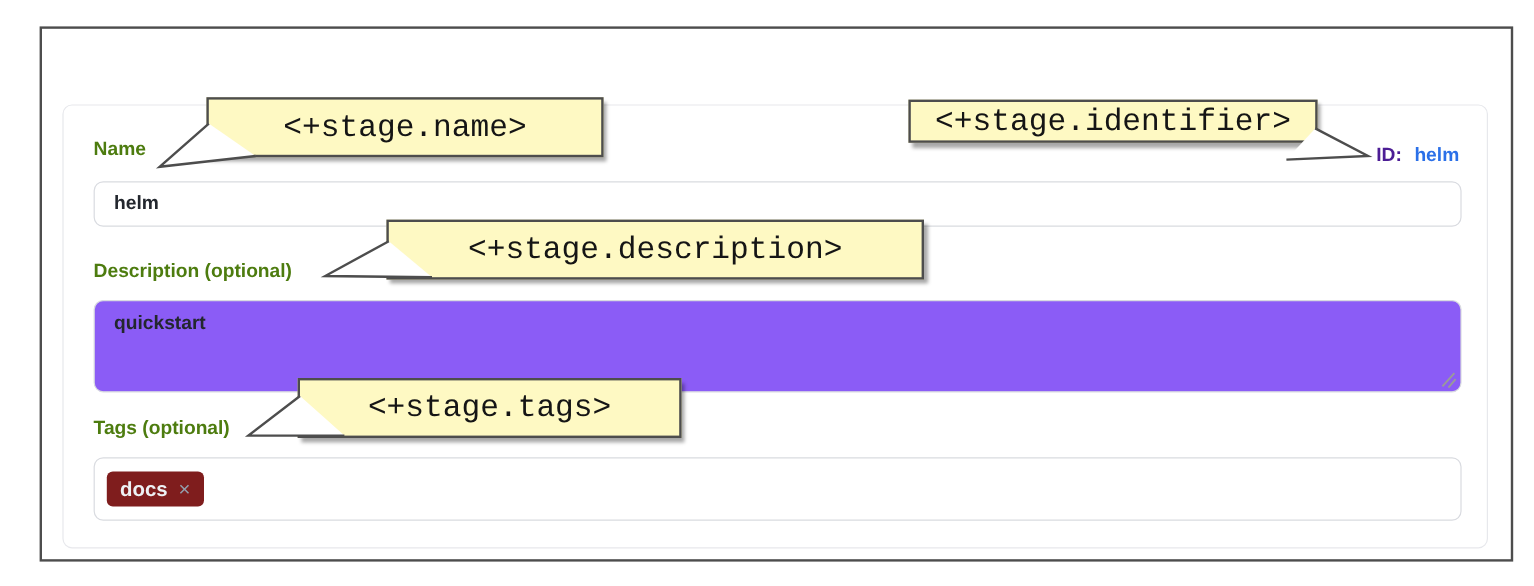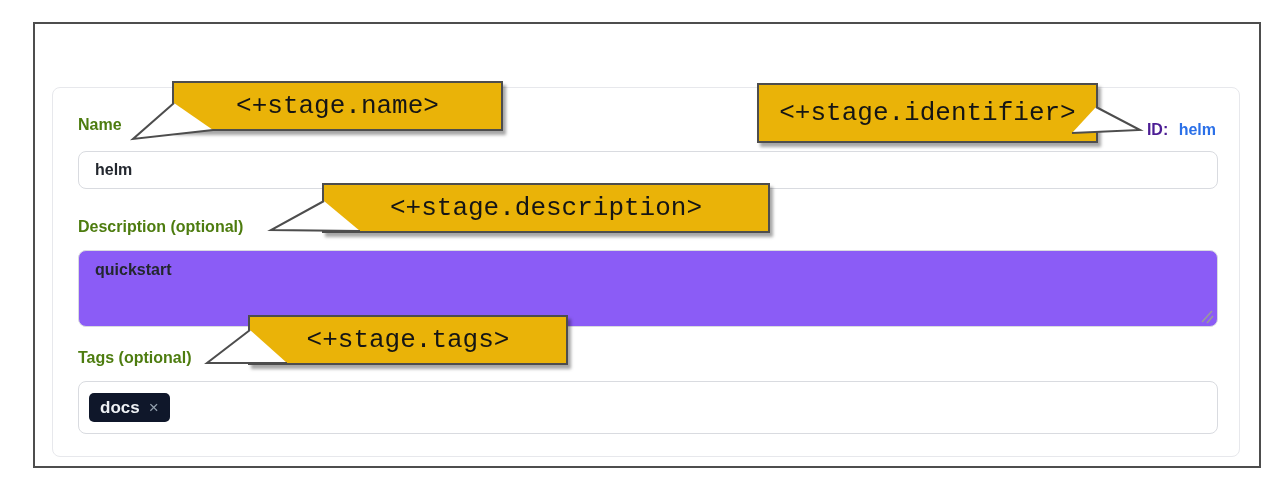--- a/index.html
+++ b/index.html
@@ -24,29 +24,29 @@
         color:#23272e;outline:none;}
   .textarea{position:absolute;left:78px;top:250px;width:1140px;height:77px;
         box-sizing:border-box;border:1px solid #d9dbe0;border-radius:8px;background:#8b5cf6;
         padding:10px 16px;font-family:"Liberation Sans",sans-serif;font-size:16px;font-weight:600;
         color:#23272e;resize:none;outline:none;}
   .resize-handle{position:absolute;left:1196px;top:308px;width:20px;height:18px;cursor:nwse-resize;}
   .tags-box{position:absolute;left:78px;top:381px;width:1140px;height:53px;
         box-sizing:border-box;border:1px solid #d9dbe0;border-radius:8px;background:#fff;
         display:flex;align-items:center;padding:0 10px;}
   .tag-chip{display:inline-flex;align-items:center;gap:9px;height:29px;padding:0 11px;
-        background:#0f172a;border-radius:5px;cursor:default;}
+        background:#7f1d1d;border-radius:5px;cursor:default;}
   .tag-chip .tag-text{font-size:17px;font-weight:600;color:#eef1f4;}
   .tag-chip .tag-x{font-size:17px;font-weight:400;color:#93a0ae;cursor:pointer;line-height:1;}
-  .callout{position:absolute;z-index:40;background:#eab308;border:2px solid #4d4d4d;
+  .callout{position:absolute;z-index:40;background:#fef9c3;border:2px solid #4d4d4d;
         box-shadow:3px 4px 3px rgba(0,0,0,.35);display:flex;align-items:center;justify-content:center;
         font-family:"Liberation Mono",monospace;font-size:26px;color:#151515;white-space:nowrap;
         box-sizing:border-box;}
   .co-name{left:172px;top:81px;width:331px;height:50px;}
-  .co-id{left:757px;top:83px;width:341px;height:60px;}
+  .co-id{left:757px;top:83px;width:341px;height:36px;}
   .co-desc{left:322px;top:183px;width:448px;height:50px;}
   .co-tags{left:248px;top:315px;width:320px;height:50px;}
   .tails{position:absolute;left:0;top:0;width:1278px;height:488px;z-index:50;pointer-events:none;}
 </style>
 </head>
 <body>
 
 <div class="page">
 
   <div class="frame"></div>

